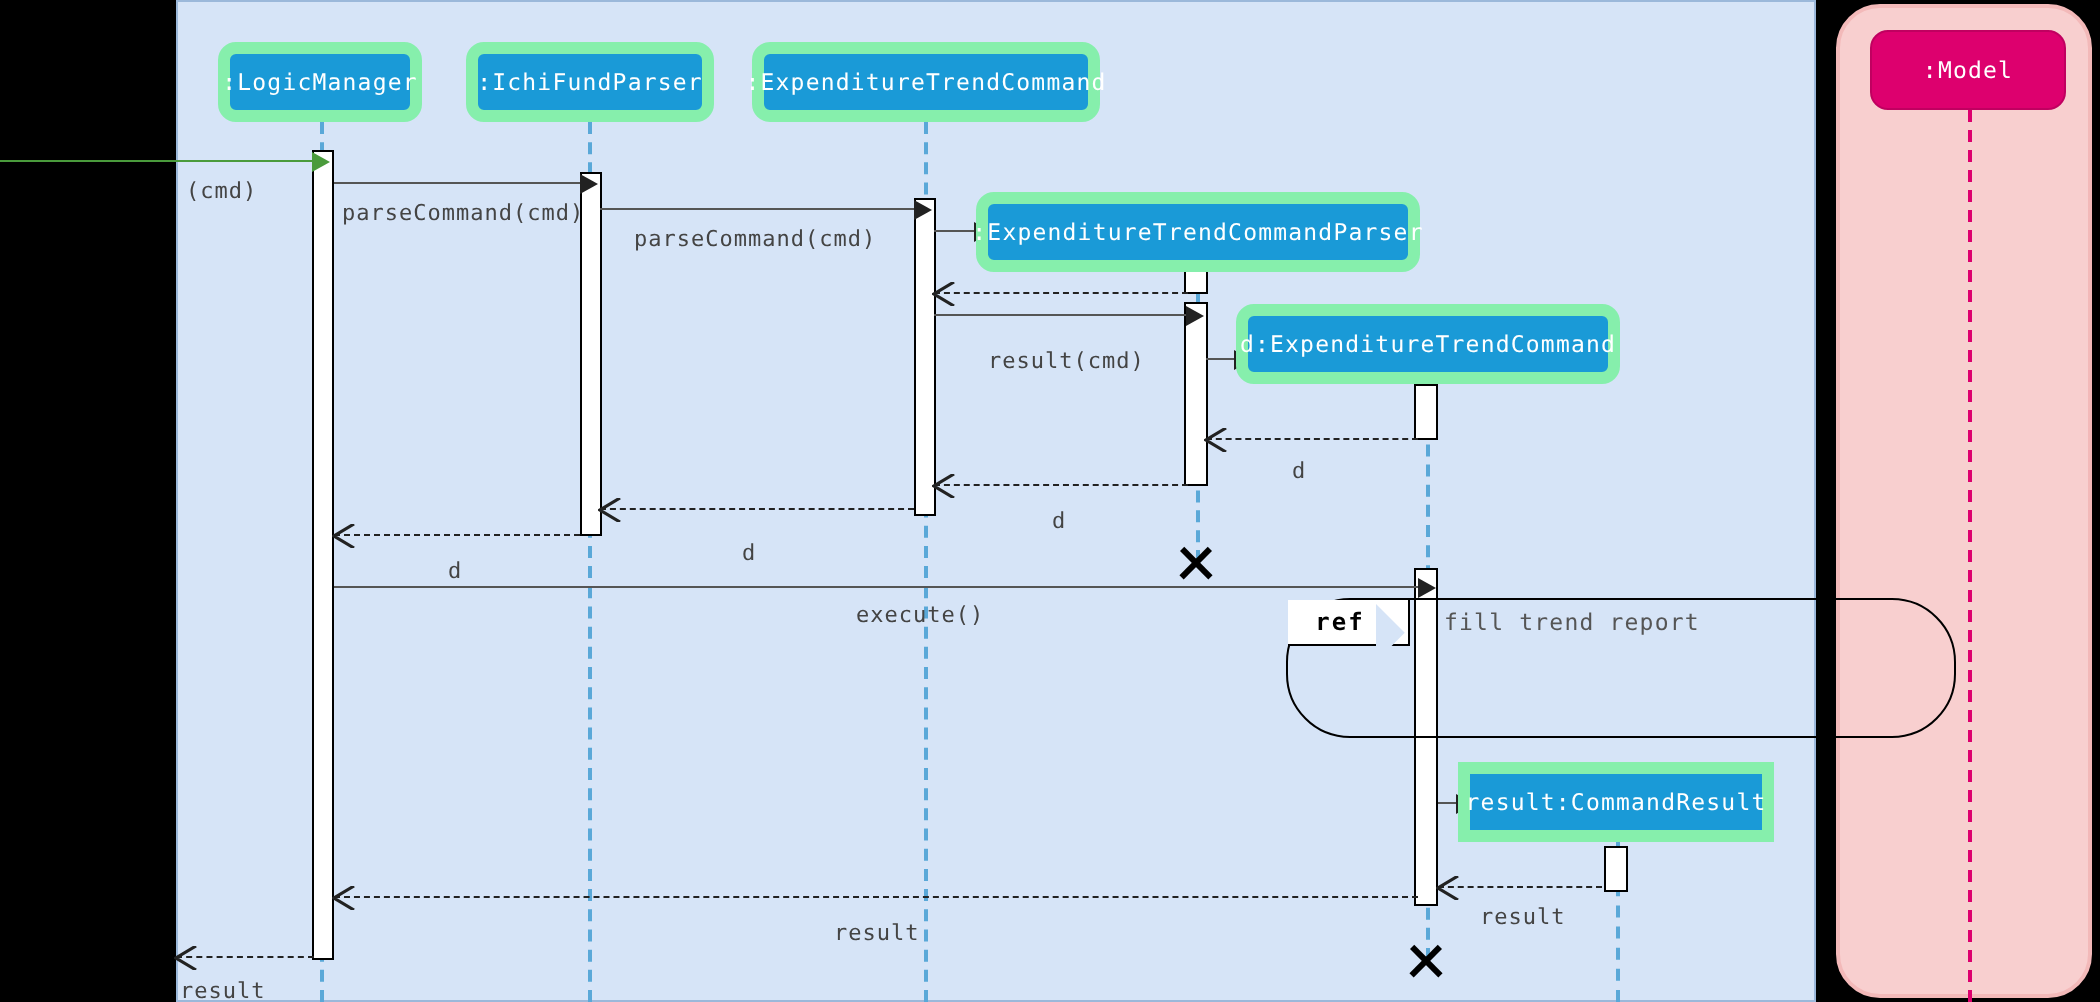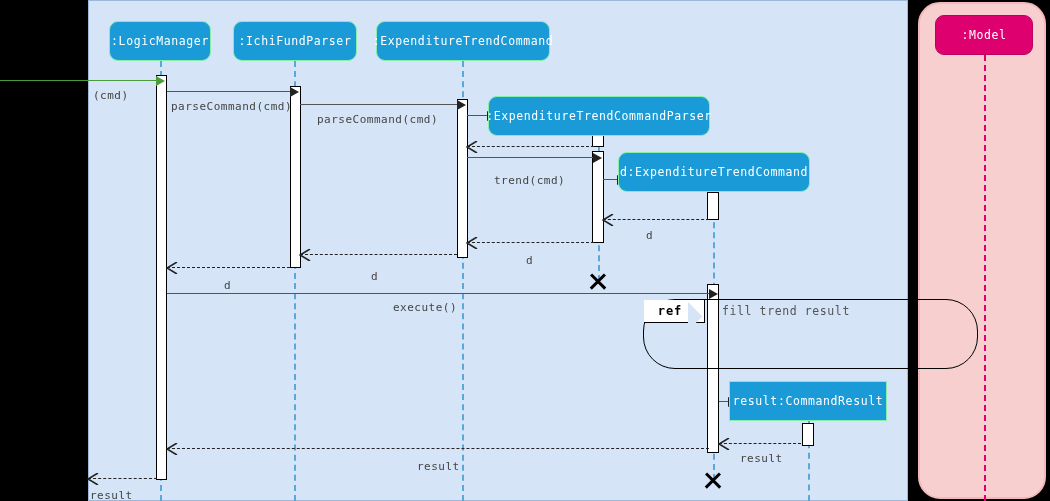--- a/index.html
+++ b/index.html
@@ -8,21 +8,21 @@
   #stage{position:relative;width:1050px;height:501px;background:#000;}
 
   
   .logic-panel{position:absolute;left:88px;top:0;width:820px;height:501px;
        background:#d6e4f7;border:1px solid #9bb8da;box-sizing:border-box;}
   .model-panel{position:absolute;left:918px;top:2px;width:128px;height:497px;
        background:#f8cfcf;border:2px solid #f3b9b9;border-radius:22px;box-sizing:border-box;}
   .blackbar{position:absolute;left:908px;top:0;width:10px;height:501px;background:#000;}
 
   
-  .part{position:absolute;background:#1a9ad7;border:1px solid #86efac;
+  .part{position:absolute;background:#1a9ad7;border:6px solid #86efac;
         border-radius:9px;color:#fff;display:flex;align-items:center;justify-content:center;
         font-size:11.5px;letter-spacing:0.6px;box-sizing:border-box;white-space:nowrap;}
   .part.sharp{border-radius:0;}
   .part.model{background:#dd006e;border:1px solid #c00060;border-radius:9px;}
 
   
   .lifeline{position:absolute;width:0;border-left:2px dashed #5aa8d8;}
   .lifeline.model{border-left:2px dashed #dd006e;}
 
   
@@ -90,21 +90,21 @@
       <div class="act" style="left: 707px; top: 284px; width: 12px; height: 169px;"></div>
       <div class="act" style="left: 802px; top: 423px; width: 12px; height: 23px;"></div>
     </div>
   <div id="refframe-layer">
       <div class="refframe" style="left: 643px; top: 299px; width: 335px; height: 70px; border-radius: 32px;">
         <div class="reftag">
           <div class="reftag-txt">ref</div>
           <div class="reftag-cut"></div>
         </div>
       </div>
-      <div class="reftxt" style="left: 722px; top: 304px;">fill trend result</div>
+      <div class="reftxt" style="left: 722px; top: 304px;">fill trend report</div>
     </div>
   <div id="messages-layer">
       <div class="msg solid green" style="left: 0px; top: 80px; width: 156px;">
         <div class="arrowhead right green"></div>
       </div>
       <div class="lbl" style="left: 93px; top: 65px;">(cmd)</div>
       <div class="msg solid" style="left: 167px; top: 91px; width: 123px;">
         <div class="arrowhead right"></div>
       </div>
       <div class="lbl" style="left: 171px; top: 76px;">parseCommand(cmd)</div>
@@ -118,21 +118,21 @@
       <div class="msg dash" style="left: 467px; top: 146px; width: 127px;">
         <div class="openhead">
           <svg width="12" height="12" viewBox="0 0 12 12">
             <path d="M11 0 L1 6 L11 12" fill="none" stroke="#222" stroke-width="1.6"></path>
           </svg>
         </div>
       </div>
       <div class="msg solid" style="left: 467px; top: 157px; width: 126px;">
         <div class="arrowhead right"></div>
       </div>
-      <div class="lbl" style="left: 494px; top: 150px;">trend(cmd)</div>
+      <div class="lbl" style="left: 494px; top: 150px;">result(cmd)</div>
       <div class="msg solid" style="left: 603px; top: 179px; width: 14px;">
         <div class="arrowhead right"></div>
       </div>
       <div class="msg dash" style="left: 603px; top: 219px; width: 106px;">
         <div class="openhead">
           <svg width="12" height="12" viewBox="0 0 12 12">
             <path d="M11 0 L1 6 L11 12" fill="none" stroke="#222" stroke-width="1.6"></path>
           </svg>
         </div>
       </div>
@@ -157,21 +157,21 @@
         <div class="openhead">
           <svg width="12" height="12" viewBox="0 0 12 12">
             <path d="M11 0 L1 6 L11 12" fill="none" stroke="#222" stroke-width="1.6"></path>
           </svg>
         </div>
       </div>
       <div class="lbl" style="left: 224px; top: 255px;">d</div>
       <div class="msg solid" style="left: 167px; top: 293px; width: 542px;">
         <div class="arrowhead right"></div>
       </div>
-      <div class="lbl" style="left: 393px; top: 277px;">execute()</div>
+      <div class="lbl" style="left: 428px; top: 277px;">execute()</div>
       <div class="msg solid" style="left: 719px; top: 401px; width: 9px;">
         <div class="arrowhead right"></div>
       </div>
       <div class="msg dash" style="left: 719px; top: 443px; width: 82px;">
         <div class="openhead">
           <svg width="12" height="12" viewBox="0 0 12 12">
             <path d="M11 0 L1 6 L11 12" fill="none" stroke="#222" stroke-width="1.6"></path>
           </svg>
         </div>
       </div>

